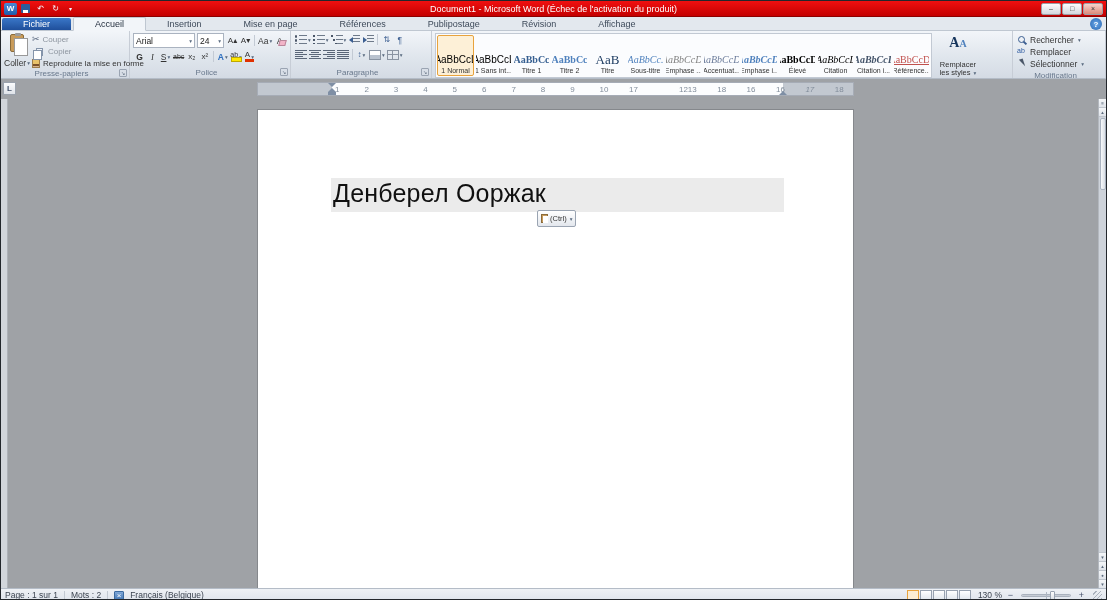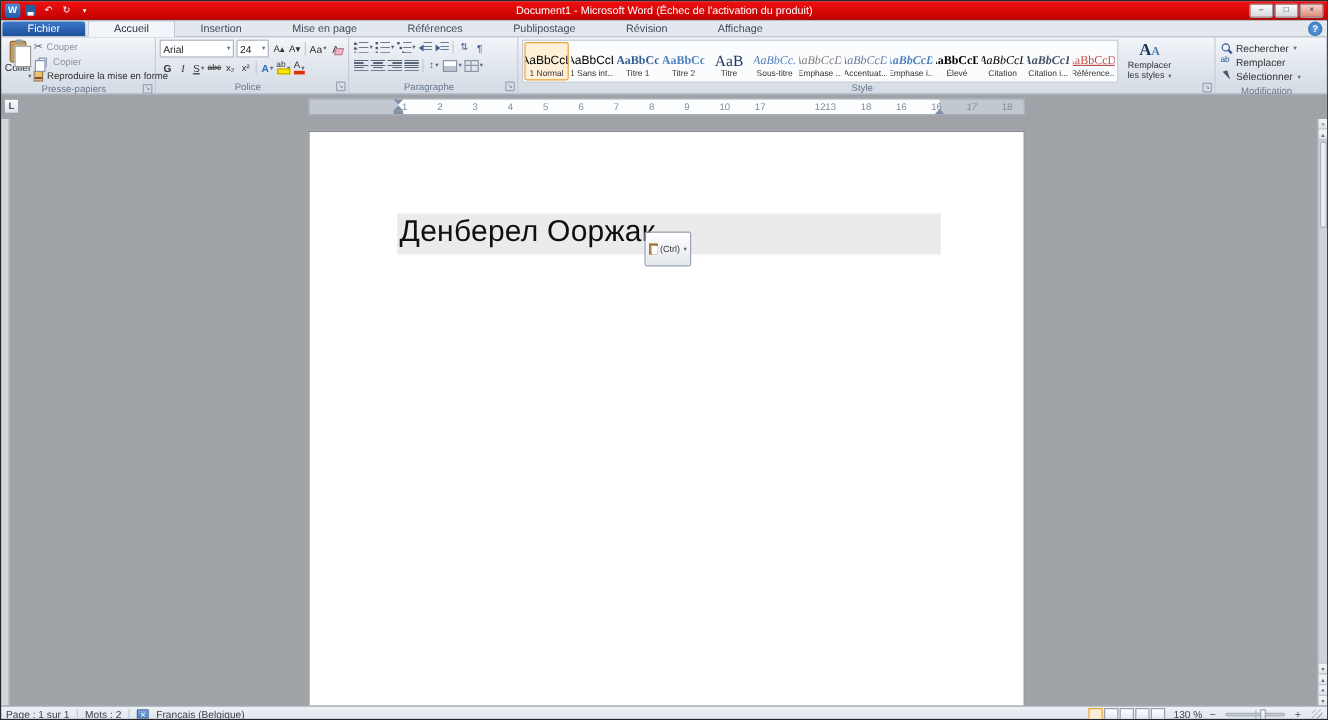--- a/index.html
+++ b/index.html
@@ -38,21 +38,21 @@
   .rgroup.clipboard{width:129px}
   .rgroup.font{width:161px}
   .rgroup.paragraph{width:141px}
   .rgroup.style{flex:1}
   .rgroup.editing{width:93px}
 
   .paste-big{width:30px;display:flex;flex-direction:column;align-items:center;justify-content:space-between;padding:1px 0 2px}
   .clip-icon{width:14px;height:18px;background:#c89b5a;border:1px solid #8a6b3a;border-radius:2px;position:relative}
   .clip-icon::before{content:"";position:absolute;left:3px;top:3px;width:12px;height:16px;background:#fff;border:1px solid #999}
   .clip-icon::after{content:"";position:absolute;top:-2px;left:4px;width:6px;height:3px;background:#9b9b9b;border-radius:1px}
-  .paste-label{font-size:8.5px;color:#333;display:flex;flex-direction:column;align-items:flex-end;line-height:8px}
+  .paste-label{font-size:8.5px;color:#333;display:flex;align-items:flex-end;line-height:8px}
   .clip-col{display:flex;flex-direction:column;gap:1px;padding-left:2px;padding-top:1px}
   .smallbtn{display:flex;align-items:center;gap:3px;font-size:8px;color:#333;height:11px;white-space:nowrap}
   .smallbtn.grey{color:#8d959f}
   .ic-cut{font-size:9px;color:#56657d;line-height:9px}
   .ic-copy{width:7px;height:8px;border:1px solid #8494aa;background:#eef2f8;margin:0 2px 0 4px;position:relative}
   .ic-copy::before{content:"";position:absolute;left:-4px;top:1px;width:7px;height:8px;border:1px solid #8494aa;background:#fff}
   .ic-painter{width:8px;height:9px;background:linear-gradient(#e8c26a 0 4px,#7c522a 4px 6px,#d7b48c 6px);border:1px solid #9b7b4a}
 
   .colrows{display:flex;flex-direction:column;gap:2px}
   .iconrow{display:flex;align-items:center}
@@ -140,21 +140,21 @@
   .ind-hang{position:absolute;left:70px;bottom:3px;border-left:4px solid transparent;border-right:4px solid transparent;border-bottom:4px solid #7f8fa5;z-index:3}
   .ind-box{position:absolute;left:70px;bottom:0;width:8px;height:3px;background:#7f8fa5;z-index:3}
   .ind-right{position:absolute;right:66px;bottom:0;border-left:4px solid transparent;border-right:4px solid transparent;border-bottom:4px solid #7f8fa5;z-index:3}
 
   
   .doc-area{position:relative;height:489px;background:#9fa2a6;overflow:hidden}
   .left-strip{position:absolute;left:0;top:0;bottom:0;width:7px;background:#d2d6db;border-right:1px solid #aeb2b8}
   .page{position:absolute;left:256px;top:10px;width:597px;bottom:-2px;background:#fff;border:1px solid #85888c;border-bottom:none}
   .doc-text-wrap{margin:68px 0 0 73px;width:453px;background:#ebebeb;padding:1px 2px 4px}
   .doc-text{font-size:25px;color:#101010;letter-spacing:0.2px}
-  .paste-options{position:absolute;left:279px;top:83px;height:29px;background:linear-gradient(#ffffff,#e3e7ed);border:1px solid #9aa4b2;border-radius:2px;display:inline-flex;align-items:center;font-size:7.5px;color:#333;padding:0 3px;gap:2px}
+  .paste-options{position:absolute;left:279px;top:100px;height:17px;background:linear-gradient(#ffffff,#e3e7ed);border:1px solid #9aa4b2;border-radius:2px;display:inline-flex;align-items:center;font-size:7.5px;color:#333;padding:0 3px;gap:2px}
   .po-icon{width:7px;height:9px;background:#c89b5a;border:1px solid #8a6b3a;position:relative;flex:none}
   .po-icon::before{content:"";position:absolute;left:1px;top:1px;width:5px;height:7px;background:#fff}
 
   .v-scrollbar{position:absolute;right:0;top:0;bottom:0;width:8px;background:#ced3da;border-left:1px solid #b3b8bf;display:flex;flex-direction:column;align-items:center}
   .sb-btn{height:9px;width:100%;font-size:4.5px;color:#5c6b7e;display:flex;align-items:center;justify-content:center;background:linear-gradient(#f4f6f8,#dfe3e9);border-bottom:1px solid #bfc5cd;flex:none}
   .sb-thumb{width:6px;height:72px;background:linear-gradient(90deg,#f7f9fb,#d9dee5);border:1px solid #aab3c0;border-radius:2px;margin-top:1px;flex:none}
   .sb-space{flex:1}
   .sb-bottom .sb-btn{border-top:1px solid #bfc5cd;border-bottom:none}
   .sb-bottom{width:100%}
 
@@ -417,24 +417,20 @@
                 <div class="sprev st-ref">AaBbCcDc</div>
                 <div class="sname">Référence...</div>
               </div>
             </div>
           <div class="modify-styles">
             <div class="ms-icon"><span class="msA1">A</span><span class="msA2">A</span></div>
             <div class="ms-label"><span>Remplacer les styles</span> <span class="dd">▾</span></div>
           </div>
         </div>
       </div>
-      <div class="glabel">
-          <span>Style</span>
-          <span class="launcher">↘</span>
-        </div>
     </div>
 
     <div class="rgroup editing">
       <div class="gcontent">
         <div class="editing-rows">
             <div class="edit-row">
               <span class="eicon ic-find-icon"></span>
               <span>Rechercher</span>
               <span class="dd">▾</span>
             </div>

